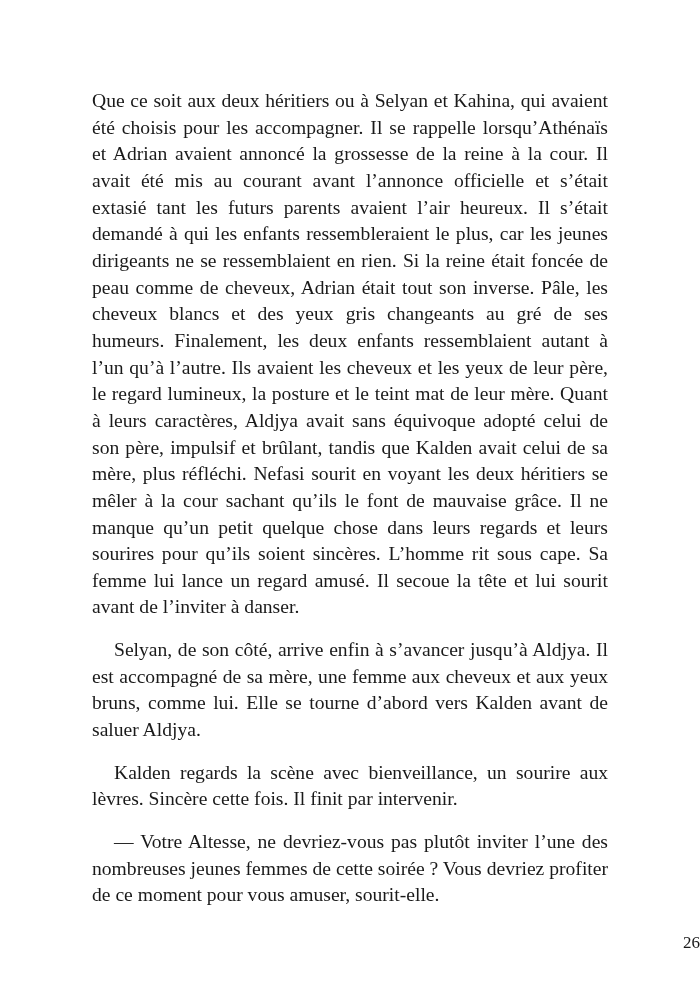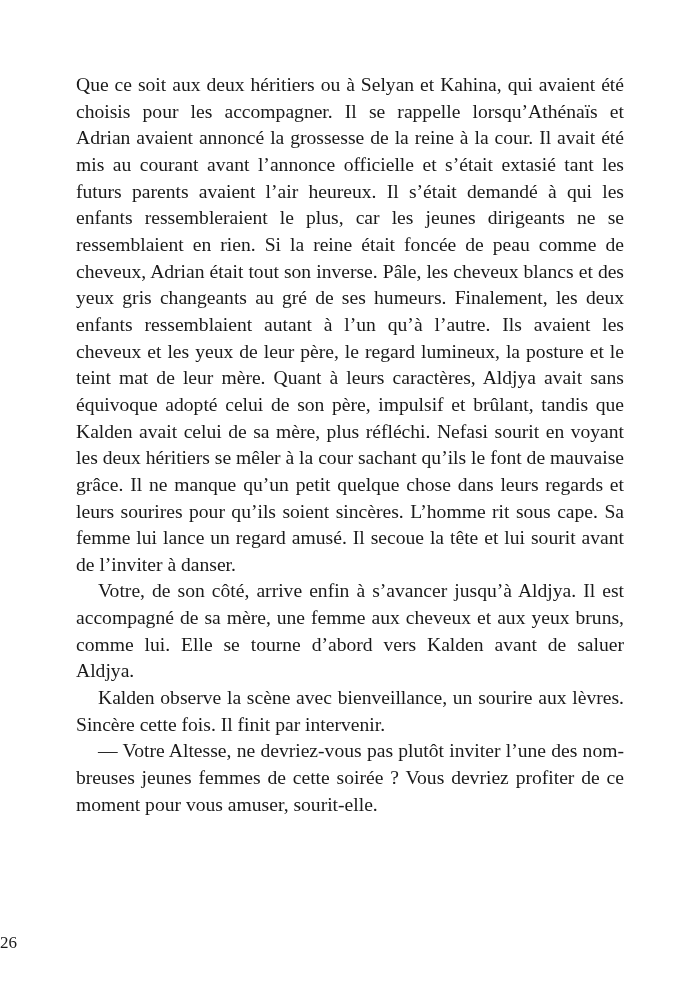--- a/index.html
+++ b/index.html
@@ -9,36 +9,36 @@
     left: 76px;
     top: 72px;
     width: 548px;
     font-family: "Liberation Serif", serif;
     font-size: 19.6px;
     line-height: 26.65px;
     color: #1a1a1a;
     text-align: justify;
     hyphens: manual;
   }
-  .page p { margin: 0; text-indent: 22px; text-align: justify; }
+  .page p { margin: 16px; text-indent: 22px; text-align: justify; }
   .page p.first { text-indent: 0; }
   .page-number {
     position: absolute;
     left: 0; right: 0;
     top: 933px;
-    text-align: left;
+    text-align: right;
     font-family: "Liberation Serif", serif;
     font-size: 17px;
     color: #1a1a1a;
   }
 </style>
 </head>
 <body>
 
 <div class="page">
   <p class="first">Que ce soit aux deux héritiers ou à Selyan et Kahina, qui avaient été choisis pour les accompagner. Il se rappelle lorsqu’Athénaïs et Adrian avaient an­noncé la grossesse de la reine à la cour. Il avait été mis au courant avant l’annonce officielle et s’était extasié tant les futurs parents avaient l’air heu­reux. Il s’était demandé à qui les enfants ressembleraient le plus, car les jeunes dirigeants ne se ressemblaient en rien. Si la reine était foncée de peau comme de cheveux, Adrian était tout son inverse. Pâle, les cheveux blancs et des yeux gris changeants au gré de ses humeurs. Finalement, les deux enfants ressemblaient autant à l’un qu’à l’autre. Ils avaient les cheveux et les yeux de leur père, le regard lumineux, la posture et le teint mat de leur mère. Quant à leurs caractères, Aldjya avait sans équivoque adopté celui de son père, impulsif et brûlant, tandis que Kalden avait celui de sa mère, plus réfléchi. Nefasi sourit en voyant les deux héritiers se mêler à la cour sachant qu’ils le font de mauvaise grâce. Il ne manque qu’un petit quelque chose dans leurs regards et leurs sourires pour qu’ils soient sincères. L’homme rit sous cape. Sa femme lui lance un regard amusé. Il secoue la tête et lui sourit avant de l’inviter à danser.</p>
-  <p>Votre, de son côté, arrive enfin à s’avancer jusqu’à Aldjya. Il est ac­compagné de sa mère, une femme aux cheveux et aux yeux bruns, comme lui. Elle se tourne d’abord vers Kalden avant de saluer Aldjya.</p>
-  <p>Kalden observe la scène avec bienveillance, un sourire aux lèvres. Sin­cère cette fois. Il finit par intervenir.</p>
+  <p>Selyan, de son côté, arrive enfin à s’avancer jusqu’à Aldjya. Il est ac­compagné de sa mère, une femme aux cheveux et aux yeux bruns, comme lui. Elle se tourne d’abord vers Kalden avant de saluer Aldjya.</p>
+  <p>Kalden regards la scène avec bienveillance, un sourire aux lèvres. Sin­cère cette fois. Il finit par intervenir.</p>
   <p>— Votre Altesse, ne devriez-vous pas plutôt inviter l’une des nom­breuses jeunes femmes de cette soirée ? Vous devriez profiter de ce mo­ment pour vous amuser, sourit-elle.</p>
 
 </div>
 
 <div class="page-number">26</div>
 
 </body></html>

